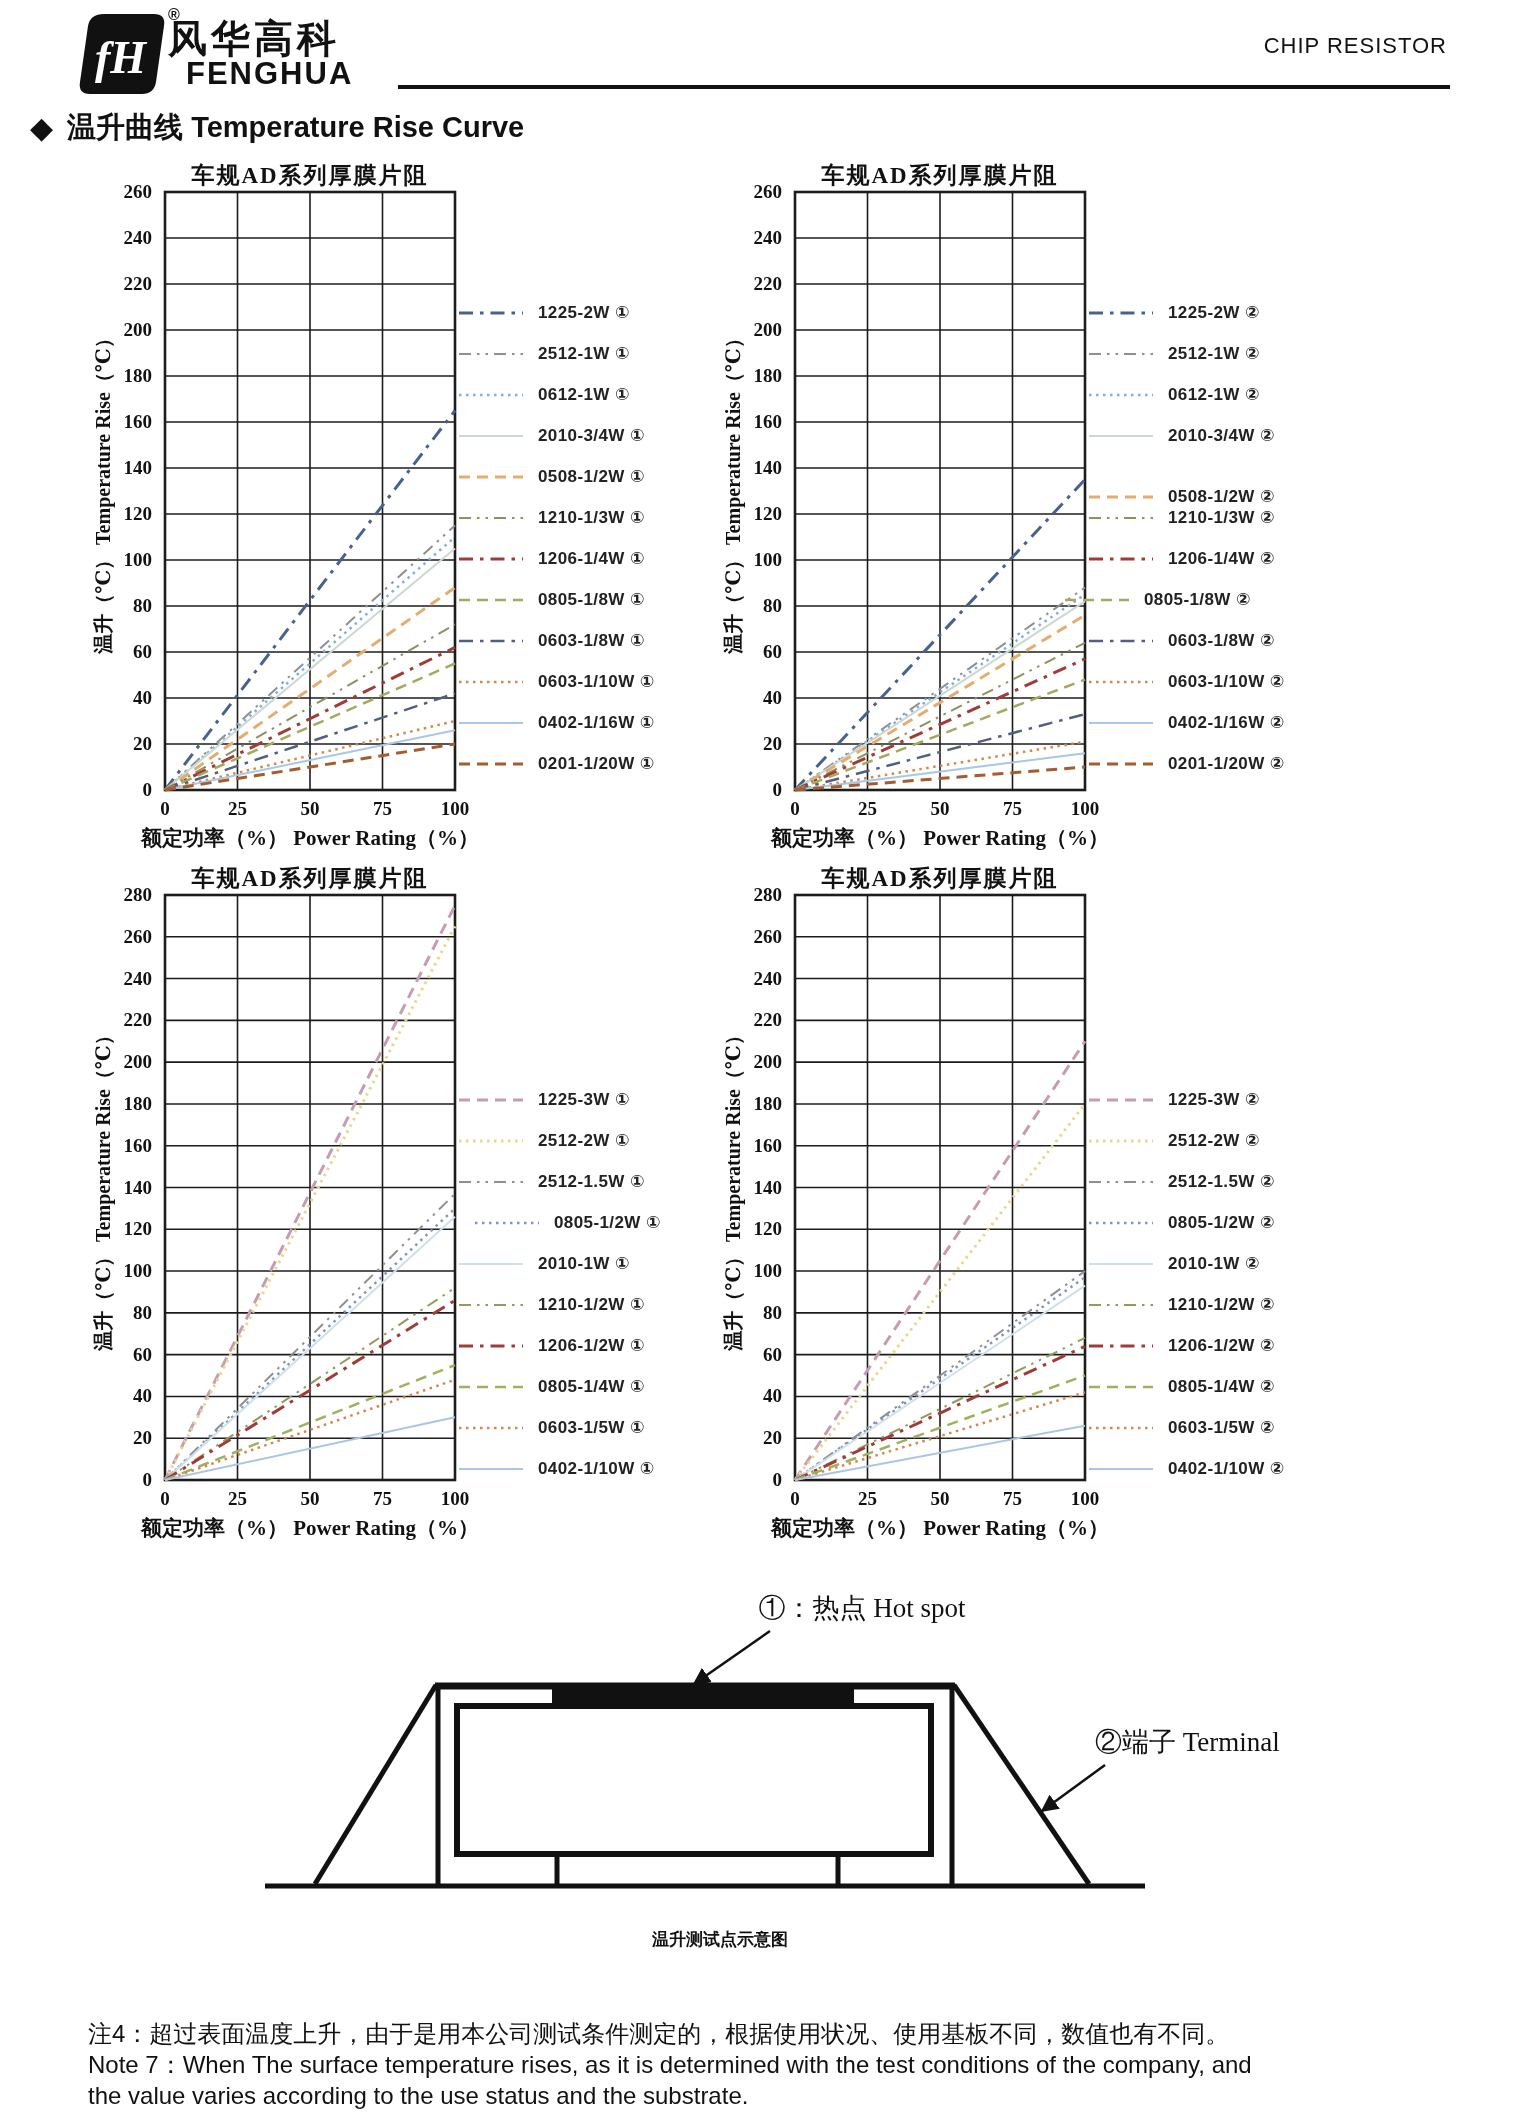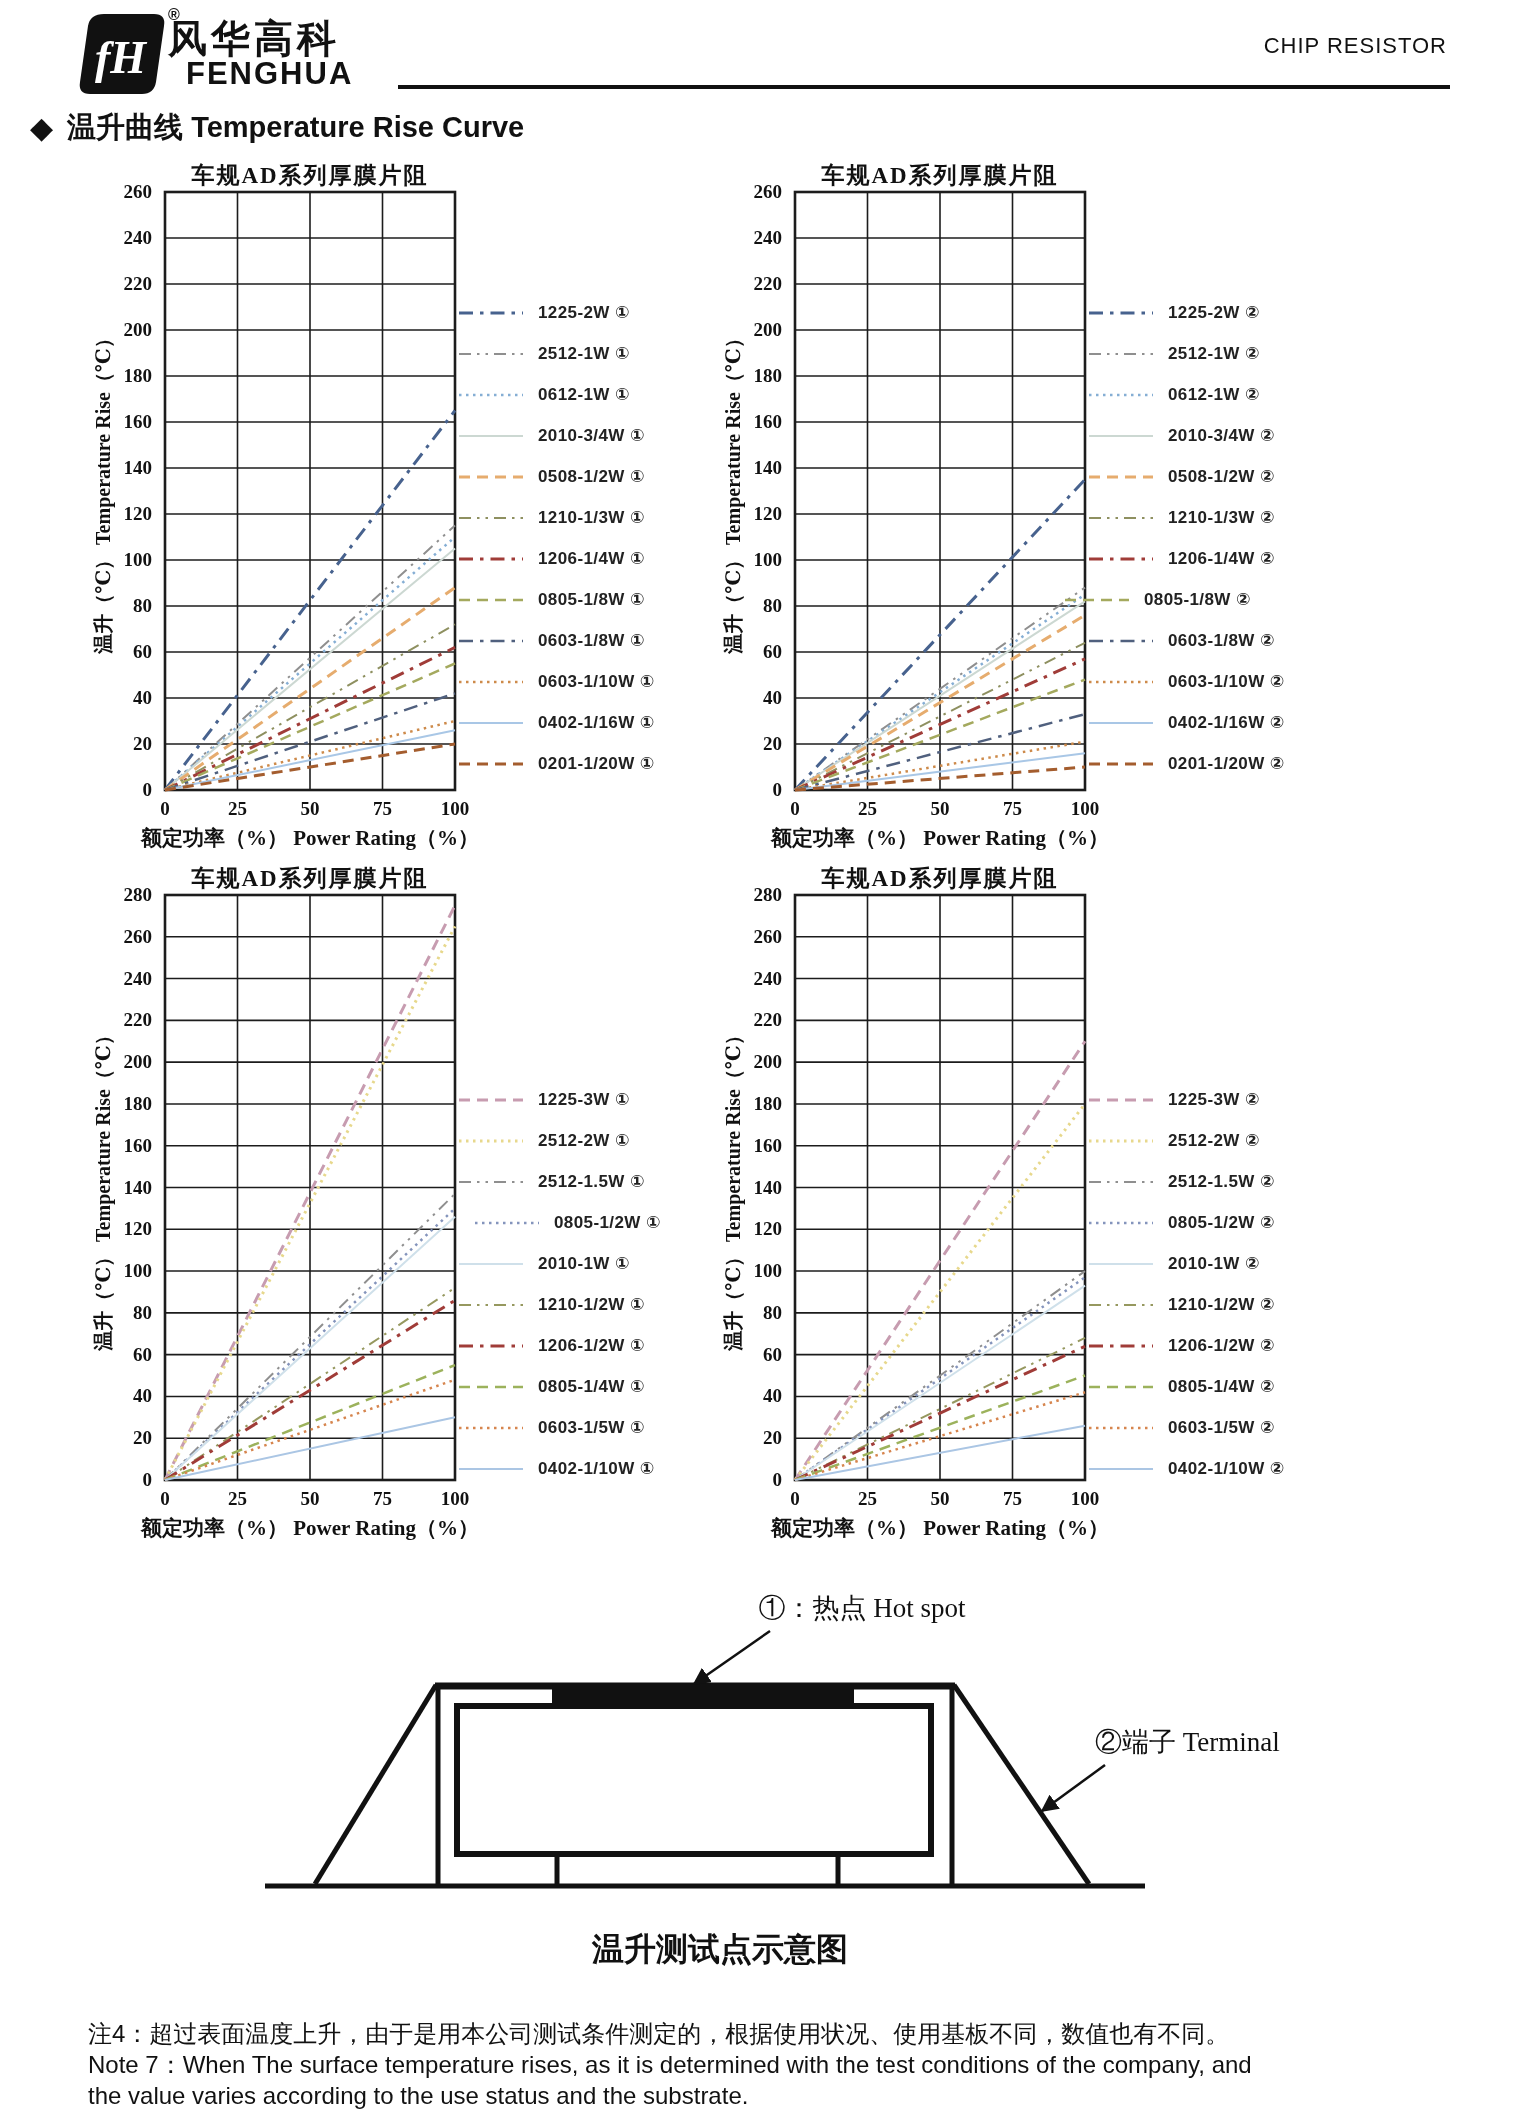--- a/index.html
+++ b/index.html
@@ -31,21 +31,21 @@
             font-weight:bold; font-size:19px; text-align:center; width:44px; }
   .x-axis-label { position:absolute; font-family:"Liberation Serif","DejaVu Serif",serif;
                   font-weight:bold; font-size:21px; text-align:center; white-space:nowrap; }
   .legend-item { position:absolute; display:flex; align-items:center; gap:14px; height:41px; }
   .legend-label { font-size:17px; font-weight:bold; color:#222; letter-spacing:0.4px; white-space:nowrap; }
 
   
   .schematic-svg { position:absolute; left:180px; top:1565px; }
   .schem-text { font-family:"Liberation Serif","DejaVu Serif",serif; font-size:27px; fill:#111; }
   .caption-cn { position:absolute; left:430px; top:1928px; width:580px; text-align:center;
-                font-size:32px; font-weight:bold; }
+                font-size:17px; font-weight:bold; }
   .caption-en { position:absolute; left:280px; top:1962px; width:880px; text-align:center; font-size:25px; }
   .note-block { position:absolute; left:88px; top:2018px; width:1380px; font-size:24px; line-height:31px; }
 </style>
 </head>
 <body>
 
 <div class="page">
 
   <div class="logo-mark">
     <svg width="88" height="84" viewBox="0 0 88 84">
@@ -260,21 +260,21 @@
           <line x1="1" y1="5" x2="65" y2="5" stroke="#85aed4" stroke-width="2.5" stroke-dasharray="2.5 4.5"></line>
         </svg>
         <span class="legend-label">0612-1W ②</span>
       </div>
       <div class="legend-item" style="left: 1088px; top: 415px;">
         <svg width="66" height="10">
           <line x1="1" y1="5" x2="65" y2="5" stroke="#ccd8d2" stroke-width="2"></line>
         </svg>
         <span class="legend-label">2010-3/4W ②</span>
       </div>
-      <div class="legend-item" style="left: 1088px; top: 456px; text-align: center;">
+      <div class="legend-item" style="left: 1088px; top: 476px; text-align: center;">
         <svg width="66" height="10">
           <line x1="1" y1="5" x2="65" y2="5" stroke="#e6ac6e" stroke-width="3" stroke-dasharray="11 7"></line>
         </svg>
         <span class="legend-label">0508-1/2W ②</span>
       </div>
       <div class="legend-item" style="left: 1088px; top: 497px;">
         <svg width="66" height="10">
           <line x1="1" y1="5" x2="65" y2="5" stroke="#8e9060" stroke-width="2" stroke-dasharray="12 6 2.5 6 2.5 6"></line>
         </svg>
         <span class="legend-label">1210-1/3W ②</span>

